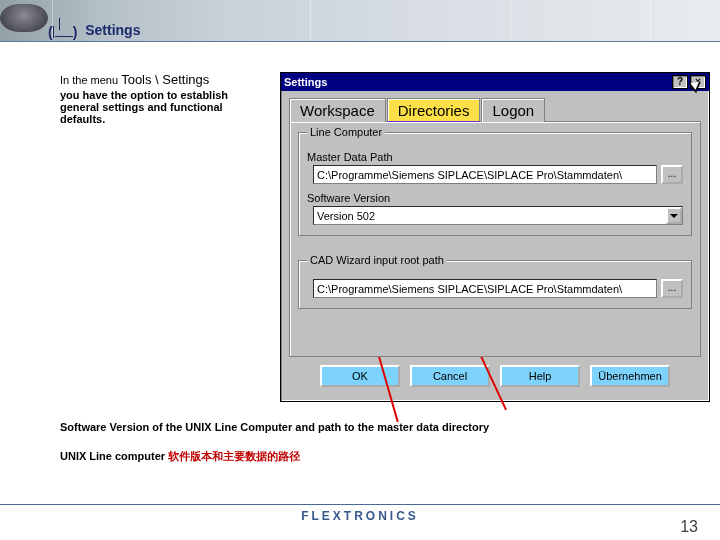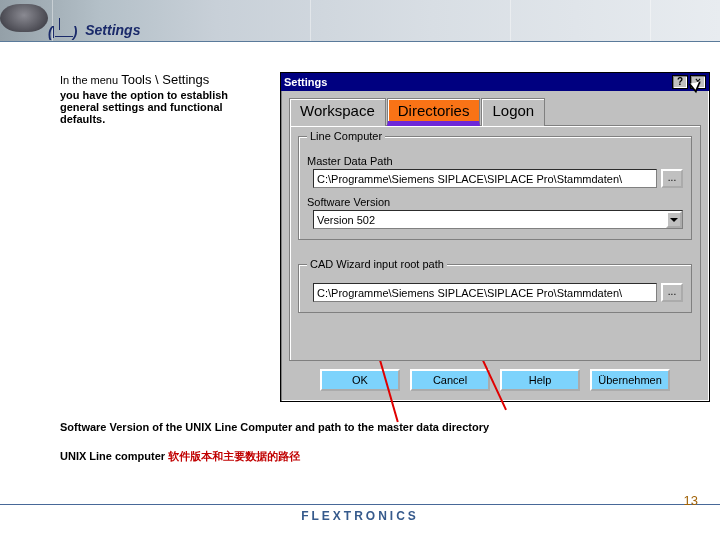--- a/index.html
+++ b/index.html
@@ -1,32 +1,32 @@
 <!DOCTYPE html>
 <html><head>
 <meta charset="utf-8">
 <style>
   * { box-sizing: border-box; margin: 0; padding: 0; }
   body { width: 720px; height: 540px; font-family: Verdana, Arial, sans-serif; background: #fff; overflow: hidden; position: relative; }
-  .slide-header { height: 44px; position: relative; font-style: italic; }
+  .slide-header { height: 44px; position: relative; }
   .header-bar { position: absolute; top: 0; left: 0; right: 0; height: 42px; background: linear-gradient(to right, #94a0a8 0%, #b4c0c8 14%, #c8d0d8 30%, #d8dee4 60%, #e8ecf0 100%); border-bottom: 1px solid #5a7a9a; }
   .header-bar .sep { position: absolute; top: 0; bottom: 0; width: 1px; background: rgba(255,255,255,.4); }
   .car-img { position: absolute; left: 0; top: 4px; width: 48px; height: 28px; background: radial-gradient(ellipse 60% 80% at 50% 40%, #8a8a92 0%, #5a5a62 60%, #3a3a42 100%); border-radius: 50%/60%; filter: blur(.3px); }
   .slide-title { position: absolute; left: 48px; top: 22px; font-size: 14px; font-weight: bold; color: #1a2a6a; }
   .content { position: absolute; left: 60px; top: 72px; right: 20px; bottom: 56px; }
   .intro { width: 210px; font-size: 11px; color: #000; }
   .intro .big1 { font-size: 13px; }
   .intro .red { color: #c00000; font-size: 11px; margin-top: 16px; display: block; font-weight:bold; }
   .dialog { position: absolute; left: 220px; top: 0; width: 430px; height: 330px; background: #c0c0c0; border: 1px solid #000; box-shadow: 1px 1px 0 #808080 inset, -1px -1px 0 #fff inset; }
   .titlebar { height: 18px; background: #000080; color: #fff; display: flex; align-items: center; font-size: 11px; padding: 0 3px; font-weight: bold; }
   .titlebar .t { flex: 1; }
   .tbtn { width: 16px; height: 14px; background: #c0c0c0; border: 1px solid #000; margin-left: 2px; font-size: 10px; line-height: 11px; text-align: center; color:#000; font-weight:bold; box-shadow: 1px 1px 0 #808080 inset, -1px -1px 0 #fff inset; }
   .tabs { display: flex; margin: 6px 8px 0 8px; font-size: 15px; position:relative; z-index:2;}
   .tab { padding: 3px 10px 2px 10px; border: 1px solid #808080; border-bottom: none; background: #c0c0c0; margin-right: 1px; position: relative; top: 1px; box-shadow: 1px 0 0 #fff inset, 0 1px 0 #fff inset; }
-  .tab.active { background: #f97316; border-bottom: 5px solid #6d28d9; z-index: 3; }
+  .tab.active { background: #fde047; border-bottom: 1px solid #6d28d9; z-index: 3; }
   .panel { margin: 0 8px 8px 8px; border: 1px solid #808080; box-shadow: 1px 1px 0 #fff inset; padding: 10px 8px; background: #c0c0c0; height: 236px; position:relative; z-index:1;}
   .group { border: 1px solid #808080; box-shadow: 1px 1px 0 #fff inset; padding: 18px 8px 10px 8px; margin-bottom: 24px; position: relative; }
   .group-label { position: absolute; top: -7px; left: 8px; background: #c0c0c0; padding: 0 3px; font-size: 11px; }
   .lbl { font-size: 11px; margin-bottom: 2px; display: block; }
   .row { display: flex; align-items: center; gap: 4px; padding-left: 6px; }
   .txtfield { flex: 1; height: 19px; background: #fff; border: 1px inset #808080; font-size: 11px; padding: 1px 3px; font-family: inherit; color:#000; }
   .browse { width: 22px; height: 19px; background: #c0c0c0; border: 2px outset #fff; font-size: 10px; text-align: center; line-height: 14px; }
   .combo { position: relative; }
   .combo .arrow { position: absolute; right: 1px; top: 1px; width: 16px; height: 17px; background: #c0c0c0; border: 2px outset #fff; display:flex; align-items:center; justify-content:center;}
   .combo .arrow::after { content:""; border: 4px solid transparent; border-top-color:#000; margin-top:4px;}
@@ -36,21 +36,21 @@
   .red-oval { position: absolute; border: 2px solid #e00000; border-radius: 50%; pointer-events: none; }
   .red-line { position: absolute; background: #e00000; height: 2px; transform-origin: left center; pointer-events: none; }
   .cursor-arrow { position: absolute; width: 0; height: 0; }
   .cursor-arrow::before { content:""; position:absolute; width:0; height:0; border-left:11px solid #000; border-top:6px solid transparent; border-bottom:6px solid transparent; transform: rotate(-40deg);}
   .cursor-arrow::after { content:""; position:absolute; left:1px; top:1px; width:0; height:0; border-left:8px solid #fff; border-top:4px solid transparent; border-bottom:4px solid transparent; transform: rotate(-40deg);}
   .bottom-text { position: absolute; left: 60px; bottom: 76px; right: 60px; font-size: 11px; }
   .bottom-text .line2 { margin-top: 16px; }
   .bottom-text .red2 { color: #c00000; font-weight:bold;}
   .footer { position: absolute; left: 0; right: 0; bottom: 14px; border-top: 1px solid #486898; height: 22px; display: flex; align-items: center; justify-content: center; }
   .footer-logo { font-family: Arial, sans-serif; letter-spacing: 3px; font-size: 12px; color: #365a8c; font-weight: bold; }
-  .page-num { position: absolute; right: 22px; bottom: 32px; font-size: 13px; color: #a16207; }
+  .page-num { position: absolute; right: 22px; bottom: 4px; font-size: 16px; color: #404040; }
   .title-symbol { display:inline-flex; align-items:center; margin-right:4px; position:relative; top:2px;}
   .title-symbol .l { width:1px; height:12px; background:#1a2a6a; margin-right:1px;}
   .title-symbol .h { width:18px; height:1px; background:#1a2a6a; display:inline-block;}
   .title-symbol .p { position:relative;}
   .title-symbol .p::before{content:"";position:absolute;left:4px; top:-6px; width:1px; height:12px; background:#1a2a6a;}
 </style>
 </head>
 <body>
 
 <div class="slide-header">

